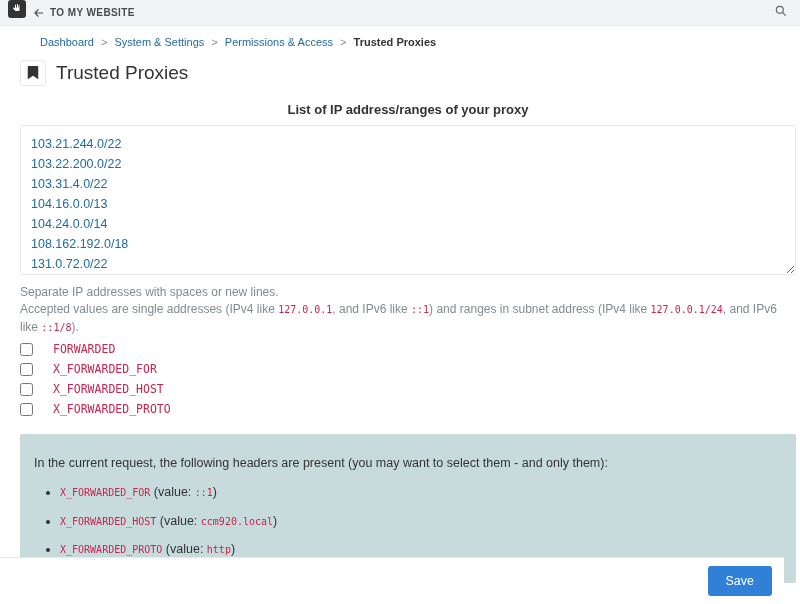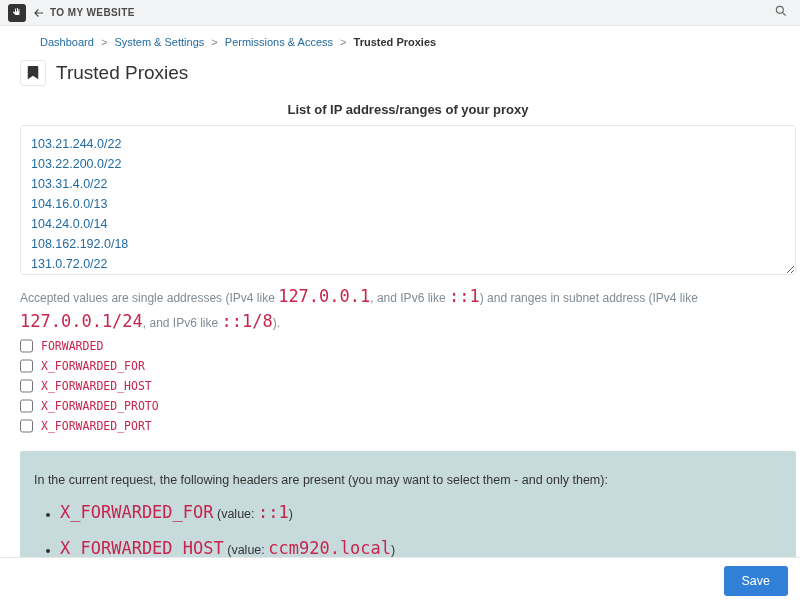--- a/index.html
+++ b/index.html
@@ -27,21 +27,20 @@
     overflow: hidden;
     position: relative;
   }
 
   
   .topbar {
     height: 26px;
     background: var(--topbar-bg);
     border-bottom: 1px solid var(--border);
     display:flex;
-    align-items:center;
     padding: 0 8px;
   }
   .logo-box {
     width:18px; height:18px;
     background:#333; border-radius:3px;
     display:flex; align-items:center; justify-content:center;
     margin-right: 6px;
   }
   .logo-box svg { width:12px; height:12px; fill:#fff; }
   .back-arrow {
@@ -108,25 +107,25 @@
 
   .help-text {
     color: var(--muted);
     font-size:12px;
     line-height:1.45;
     margin-top:6px;
   }
   .help-text code, .info-box code {
     color: var(--code);
     font-family: var(--mono);
-    font-size:17px;
+    font-size:10px;
   }
 
   .checkbox-row {
-    display:flex; gap:8px;
+    display:flex; align-items:center; gap:20px;
     margin: 6px 0;
   }
   .checkbox-row input { margin:0; }
   .checkbox-row label {
     font-family: var(--mono);
     color: var(--code);
     font-size:11.5px;
     cursor:pointer;
   }
 
@@ -140,21 +139,21 @@
     line-height:1.5;
   }
   .info-box p { margin: 4px 0 10px 0; }
   .info-box ul { margin: 6px 0 14px 0; padding-left: 26px; }
   .info-box ul li { margin: 10px 0; }
   .info-box ul li::marker { color:#333; }
 
   
   .footer-bar {
     position:absolute;
-    left:0; right:0; bottom:0;
+    left:0; right:16px; bottom:0;
     background:#fff;
     border-top:1px solid var(--border);
     padding: 8px 12px;
     display:flex;
     justify-content:flex-end;
   }
   .save-btn {
     background: var(--save);
     color:#fff;
     border:none;
@@ -217,20 +216,21 @@
 103.22.200.0/22
 103.31.4.0/22
 104.16.0.0/13
 104.24.0.0/14
 108.162.192.0/18
 131.0.72.0/22
 141.101.64.0/18
 162.158.0.0/15
 172.64.0.0/13</textarea>
   <div class="help-text">
+    <div>Separate IP addresses with spaces or new lines.</div>
     <div>
       <span>Accepted values are single addresses (IPv4 like </span><code>127.0.0.1</code><span>, and IPv6 like </span><code>::1</code><span>) and ranges in subnet address (IPv4 like </span><code>127.0.0.1/24</code><span>, and IPv6 like </span><code>::1/8</code><span>).</span>
     </div>
   </div>
 
   
 
   <div class="checkbox-row">
     <input type="checkbox" id="h0" style="">
     <label for="h0">FORWARDED</label>
@@ -239,24 +239,20 @@
     <input type="checkbox" id="h1" style="">
     <label for="h1">X_FORWARDED_FOR</label>
   </div>
   <div class="checkbox-row">
     <input type="checkbox" id="h2" style="">
     <label for="h2">X_FORWARDED_HOST</label>
   </div>
   <div class="checkbox-row">
     <input type="checkbox" id="h3" style="">
     <label for="h3">X_FORWARDED_PROTO</label>
-  </div>
-  <div class="checkbox-row">
-    <input type="checkbox" id="h4" style="">
-    <label for="h4">X_FORWARDED_PORT</label>
   </div>
 
   
   <div class="info-box">
     <p>In the current request, the following headers are present (you may want to select them - and only them):</p>
     <ul>
       <li>
         <code>X_FORWARDED_FOR</code><span> (value: </span><code>::1</code><span>)</span>
       </li>
       <li>

